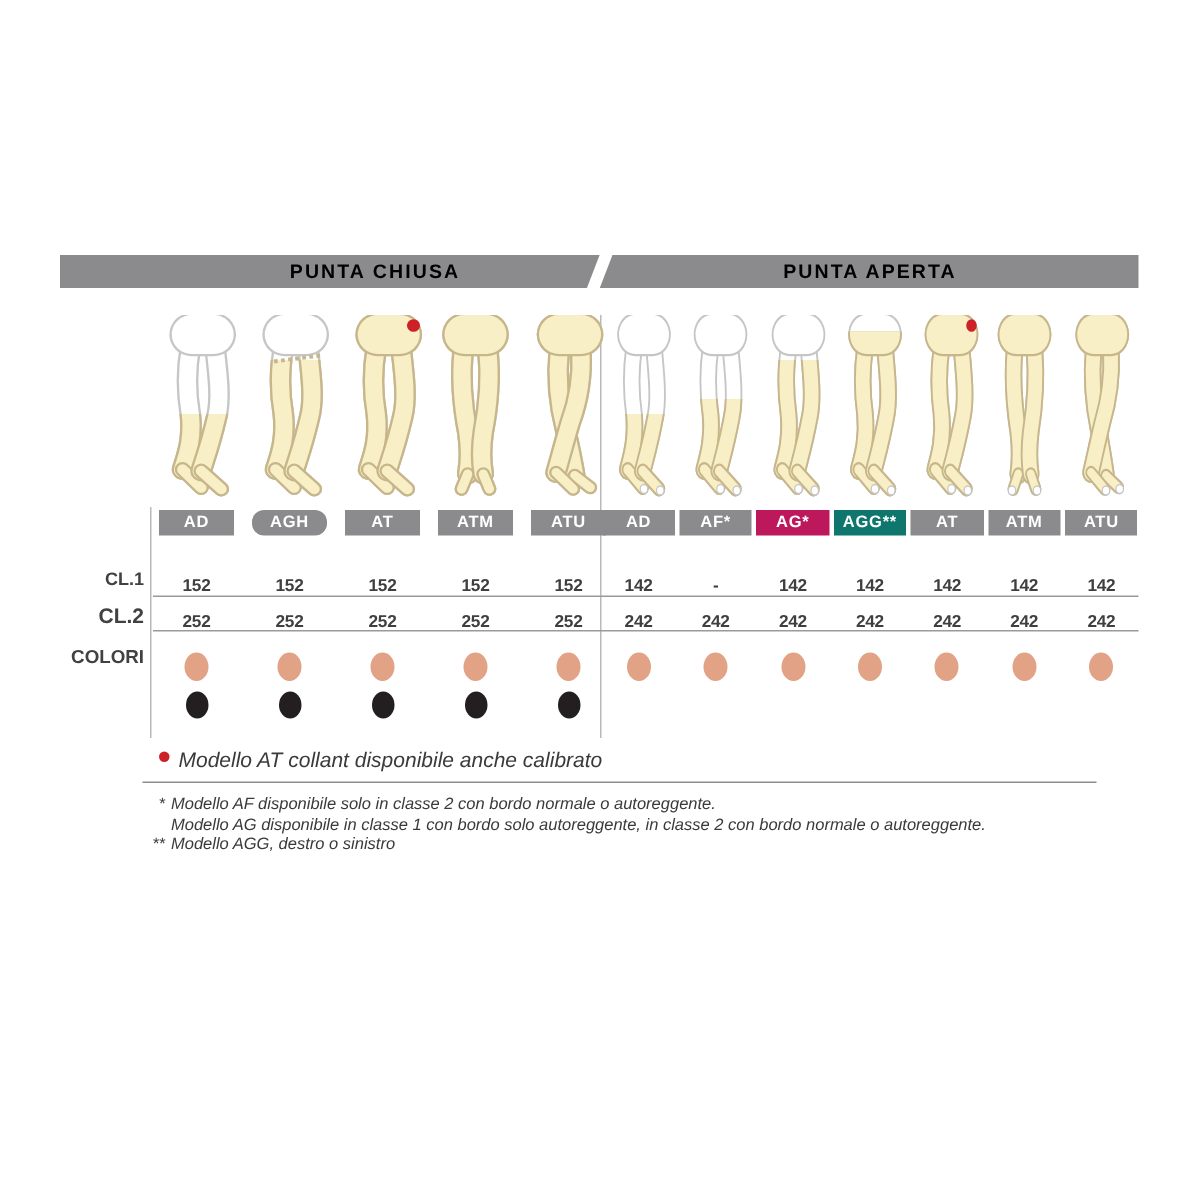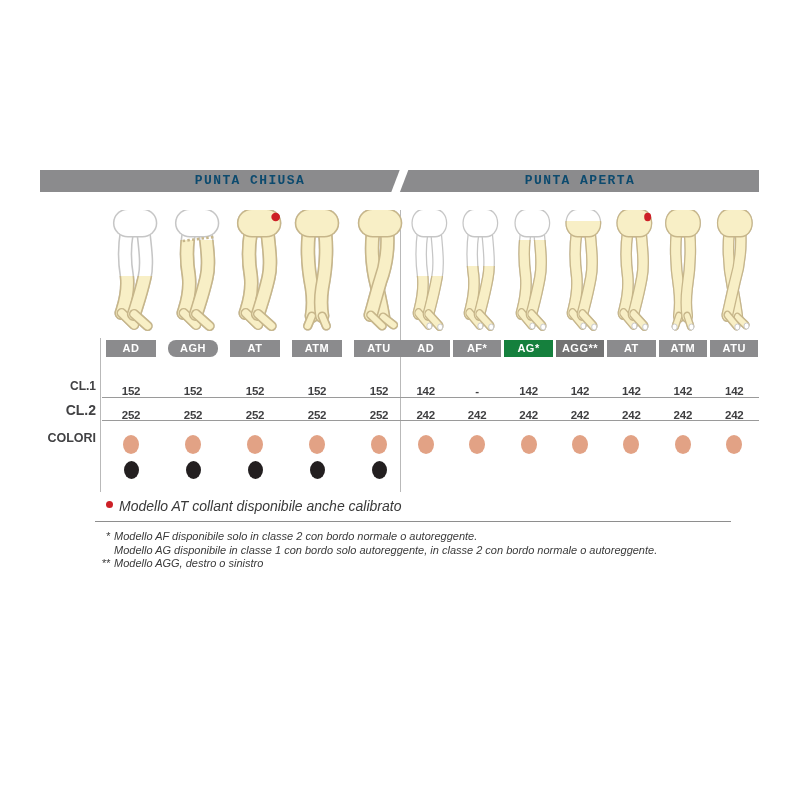--- a/index.html
+++ b/index.html
@@ -2,22 +2,22 @@
 <html><head>
 <meta charset="utf-8">
 <style>
   html,body{margin:0;padding:0;background:#ffffff;}
   #page{position:relative;width:800px;height:800px;background:#ffffff;overflow:hidden;
         font-family:"Liberation Sans", sans-serif;}
   
   .bar{position:absolute;left:40px;top:170px;width:719px;height:22px;background:#8b8b8d;}
   .bar-slash{position:absolute;left:396px;top:165px;width:8px;height:31px;background:#ffffff;
              transform:rotate(21deg);}
-  .bar-title{position:absolute;top:173px;color:#0c4a6e;font-size:13px;font-weight:700;
-             letter-spacing:1.4px;text-align:center;font-family:Liberation Mono, monospace;}
+  .bar-title{position:absolute;top:173px;color:#000000;font-size:13px;font-weight:700;
+             letter-spacing:1.4px;text-align:center;}
   .bar-title.closed{left:100px;width:300px;}
   .bar-title.open{left:408px;width:344px;}
   
   .section{position:absolute;top:210px;height:282px;display:flex;}
   .section.closed{left:100px;width:300px;}
   .section.open{left:400px;width:360px;}
   .col{flex:1;display:flex;flex-direction:column;align-items:center;}
   .legbox{height:124px;display:flex;align-items:flex-end;justify-content:center;}
   .codebox{margin-top:6px;height:17px;line-height:17px;background:#8b8b8d;color:#ffffff;
            font-size:11px;font-weight:700;letter-spacing:.5px;text-align:center;}
@@ -366,21 +366,21 @@
               <path d="M42,22 C44,40 46,56 43,68 C39,86 35,97 33,104" fill="none" stroke="#f8efc6" stroke-width="11" stroke-linecap="round" stroke-linejoin="round"></path>
               <path d="M33,104 L46,116" fill="none" stroke="#c7b68a" stroke-width="10" stroke-linecap="round" stroke-linejoin="round"></path>
               <path d="M33,104 L46,116" fill="none" stroke="#f8efc6" stroke-width="7" stroke-linecap="round" stroke-linejoin="round"></path>
               <path d="M27,13 L41,13" fill="none" stroke="#c7b68a" stroke-width="29" stroke-linecap="round" stroke-linejoin="round"></path>
               <path d="M27,13 L41,13" fill="none" stroke="#f8efc6" stroke-width="26" stroke-linecap="round" stroke-linejoin="round"></path>
             </g>
             <circle cx="34" cy="116" r="3" fill="#ffffff" stroke="#c6c6c6" stroke-width="1"></circle>
             <circle cx="47" cy="117" r="3" fill="#ffffff" stroke="#c6c6c6" stroke-width="1"></circle>
           </svg>
         </div>
-        <div class="codebox" style="background: #15803d;">AG*</div>
+        <div class="codebox" style="background: #be185d;">AG*</div>
         <div class="cl1">142</div>
         <div class="cl2">242</div>
         <div class="dots">
           <div class="dot beige" style="background:#e2a285"></div>
         </div>
       </div>
       <div class="col">
         <div class="legbox">
           <svg width="50" height="124" viewBox="0 0 60 124" preserveAspectRatio="none">
             <path d="M26,22 C23,40 24,54 26,66 C28,84 23,96 21,103" fill="none" stroke="#c6c6c6" stroke-width="14" stroke-linecap="round" stroke-linejoin="round"></path>
@@ -405,21 +405,21 @@
               <path d="M42,22 C44,40 46,56 43,68 C39,86 35,97 33,104" fill="none" stroke="#f8efc6" stroke-width="11" stroke-linecap="round" stroke-linejoin="round"></path>
               <path d="M33,104 L46,116" fill="none" stroke="#c7b68a" stroke-width="10" stroke-linecap="round" stroke-linejoin="round"></path>
               <path d="M33,104 L46,116" fill="none" stroke="#f8efc6" stroke-width="7" stroke-linecap="round" stroke-linejoin="round"></path>
               <path d="M27,13 L41,13" fill="none" stroke="#c7b68a" stroke-width="29" stroke-linecap="round" stroke-linejoin="round"></path>
               <path d="M27,13 L41,13" fill="none" stroke="#f8efc6" stroke-width="26" stroke-linecap="round" stroke-linejoin="round"></path>
             </g>
             <circle cx="34" cy="116" r="3" fill="#ffffff" stroke="#c6c6c6" stroke-width="1"></circle>
             <circle cx="47" cy="117" r="3" fill="#ffffff" stroke="#c6c6c6" stroke-width="1"></circle>
           </svg>
         </div>
-        <div class="codebox" style="background: #737373;">AGG**</div>
+        <div class="codebox" style="background: #0f766e;">AGG**</div>
         <div class="cl1">142</div>
         <div class="cl2">242</div>
         <div class="dots">
           <div class="dot beige" style="background:#e2a285"></div>
         </div>
       </div>
       <div class="col">
         <div class="legbox">
           <svg width="50" height="124" viewBox="0 0 60 124" preserveAspectRatio="none">
             <path d="M26,22 C23,40 24,54 26,66 C28,84 23,96 21,103" fill="none" stroke="#c6c6c6" stroke-width="14" stroke-linecap="round" stroke-linejoin="round"></path>

